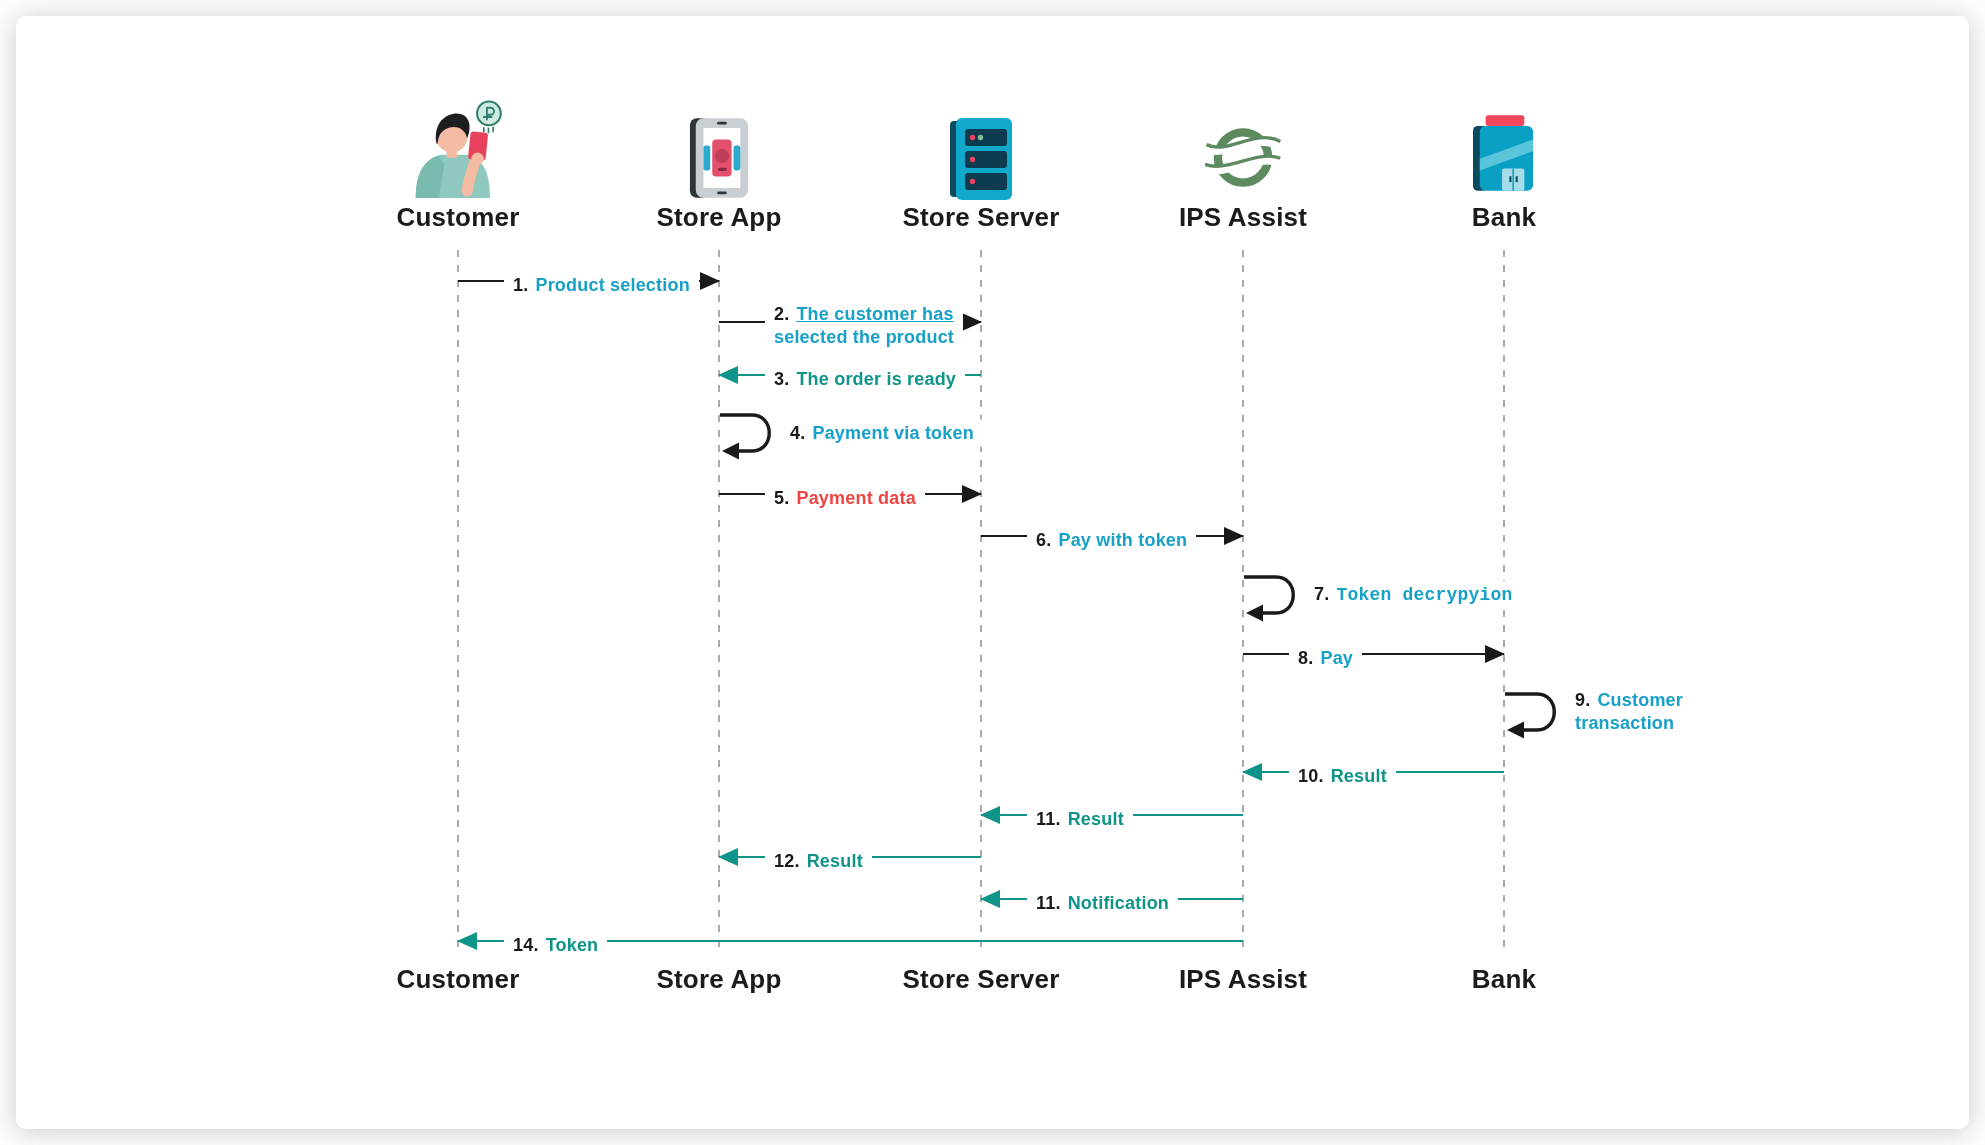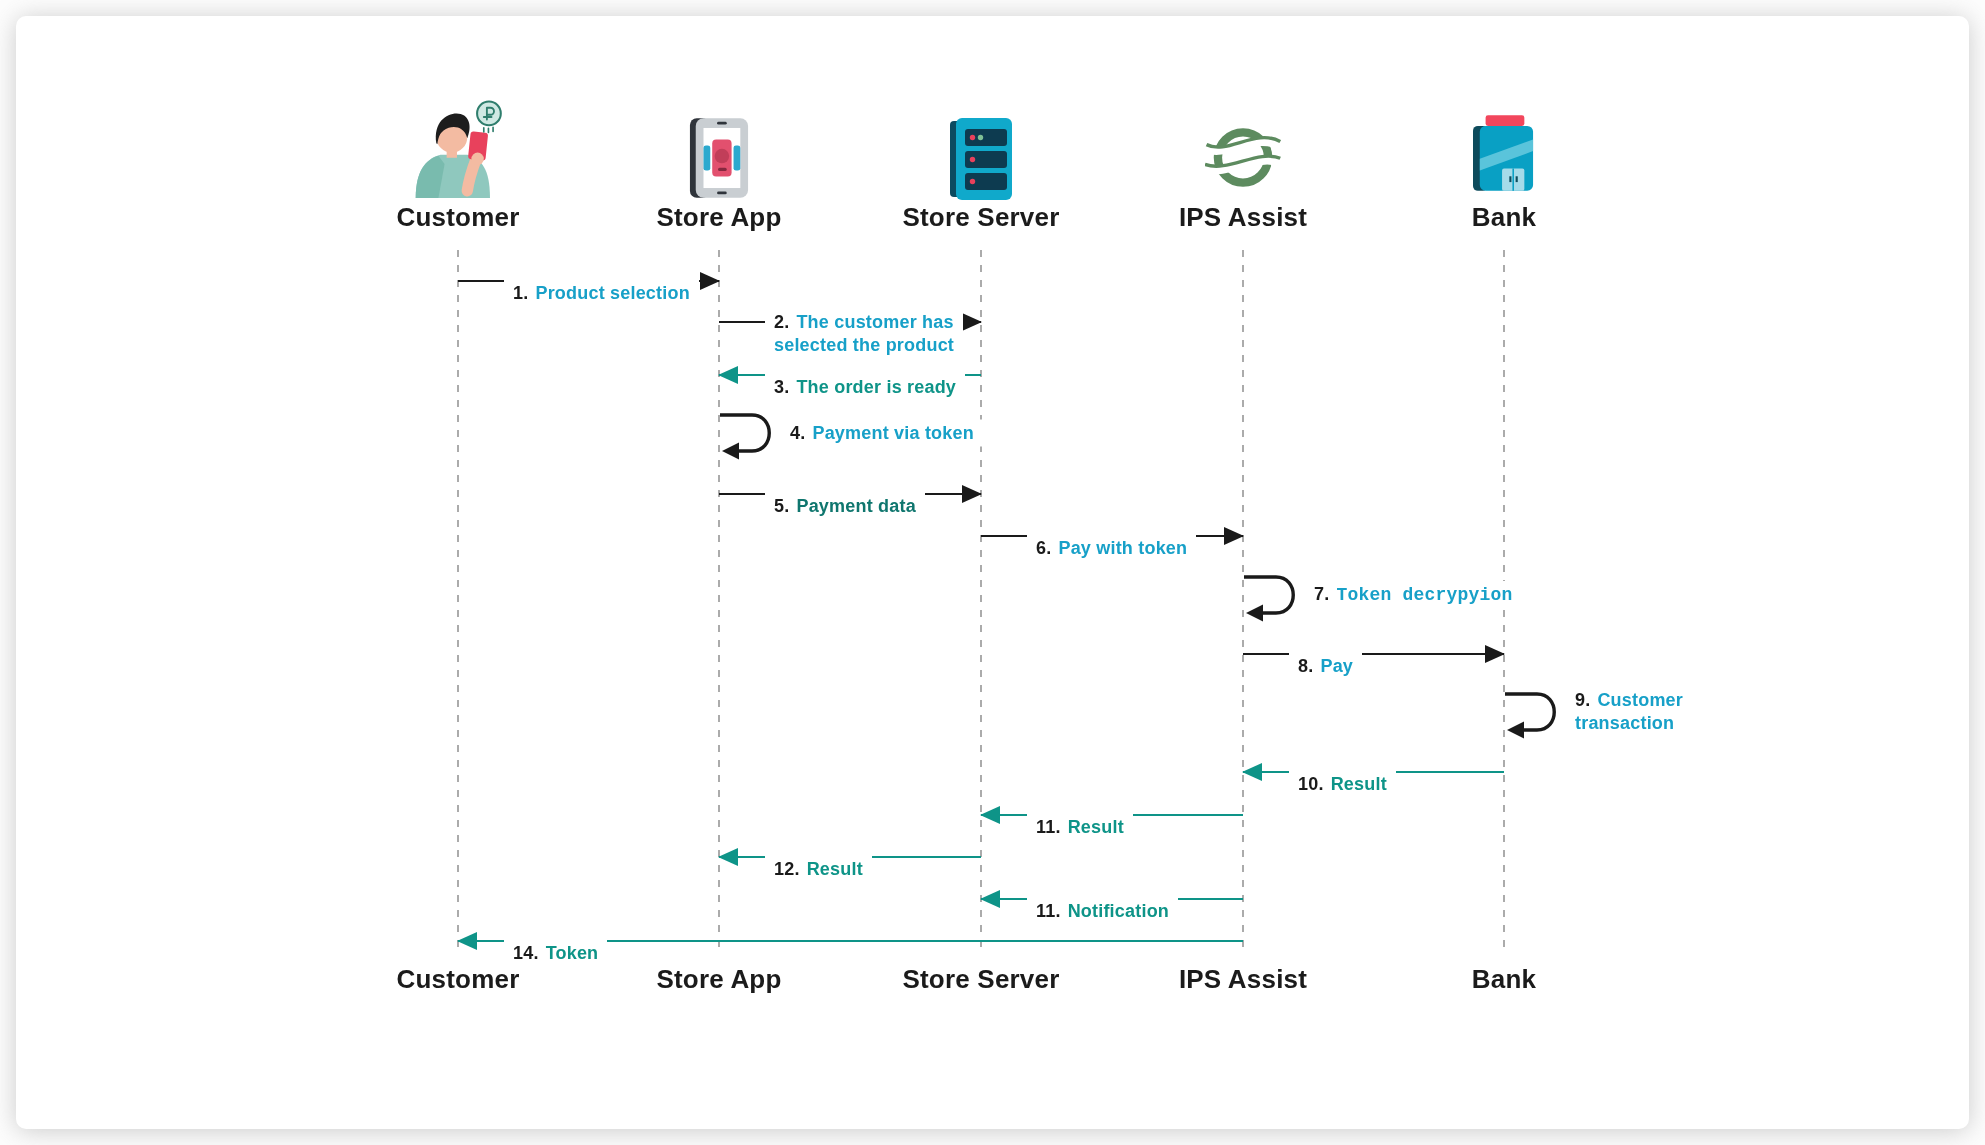--- a/index.html
+++ b/index.html
@@ -38,21 +38,21 @@
   .iconwrap svg{display:block;width:100%;height:100%;}
 
   
   #messages .msg{position:absolute;height:0;z-index:2;}
   .mline{position:absolute;left:0;right:0;top:-1.3px;height:2.6px;}
   .mhead{position:absolute;width:0;height:0;top:-9px;
          border-top:9px solid transparent;border-bottom:9px solid transparent;}
   .mhead.right{right:-1px;}
   .mhead.left{left:-1px;}
   .mlabel{
-    position:absolute;top:12px;transform:translateY(-50%);
+    position:absolute;top:4px;transform:translateY(-50%);
     background:#ffffff;padding:2px 9px;white-space:nowrap;
     font-size:18px;font-weight:700;line-height:23px;letter-spacing:.2px;z-index:4;
   }
   .mlabel .mnum{color:#1a1a1a;margin-right:7px;}
   .msg.self .mlabel{left:62px;top:22px;}
   .loop{position:absolute;left:0;top:0;overflow:visible;}
 </style>
 </head>
 <body>
 
@@ -151,21 +151,21 @@
         <div class="mline" style="background: rgb(26, 26, 26);"></div>
         <div class="mhead right" style="border-left: 20px solid rgb(26, 26, 26);"></div>
         <div class="mlabel" style="left: 46px;">
           <div><span class="mnum">1.</span><span style="color: rgb(23, 160, 200);">Product selection</span></div>
         </div>
       </div>
       <div class="msg" style="left: 719px; top: 322px; width: 262px;">
         <div class="mline" style="background: rgb(26, 26, 26);"></div>
         <div class="mhead right" style="border-left: 20px solid rgb(26, 26, 26);"></div>
         <div class="mlabel" style="left: 46px;">
-          <div><span class="mnum">2.</span><span style="color: rgb(23, 160, 200);">The customer has</span></div>
+          <div><span class="mnum">2.</span><span style="color: rgb(23, 160, 200); text-decoration: underline;">The customer has</span></div>
           <div><span style="color: rgb(23, 160, 200);">selected the product</span></div>
         </div>
       </div>
       <div class="msg" style="left: 719px; top: 375px; width: 262px;">
         <div class="mline" style="background: rgb(14, 148, 136);"></div>
         <div class="mhead left" style="border-right: 20px solid rgb(14, 148, 136);"></div>
         <div class="mlabel" style="left: 46px;">
           <div><span class="mnum">3.</span><span style="color: rgb(14, 148, 136);">The order is ready</span></div>
         </div>
       </div>
@@ -175,21 +175,21 @@
           <polygon points="20,31.5 20,48.5 3,40" fill="#1a1a1a"></polygon>
         </svg>
         <div class="mlabel">
           <div><span class="mnum">4.</span><span style="color: rgb(23, 160, 200);">Payment via token</span></div>
         </div>
       </div>
       <div class="msg" style="left: 719px; top: 494px; width: 262px;">
         <div class="mline" style="background: rgb(26, 26, 26);"></div>
         <div class="mhead right" style="border-left: 20px solid rgb(26, 26, 26);"></div>
         <div class="mlabel" style="left: 46px;">
-          <div><span class="mnum">5.</span><span style="color: #0f766e;">Payment data</span></div>
+          <div><span class="mnum">5.</span><span style="color: #ef4444;">Payment data</span></div>
         </div>
       </div>
       <div class="msg" style="left: 981px; top: 536px; width: 262px;">
         <div class="mline" style="background: rgb(26, 26, 26);"></div>
         <div class="mhead right" style="border-left: 20px solid rgb(26, 26, 26);"></div>
         <div class="mlabel" style="left: 46px;">
           <div><span class="mnum">6.</span><span style="color: rgb(23, 160, 200);">Pay with token</span></div>
         </div>
       </div>
       <div class="msg self" style="left: 1243px; top: 573px;">

